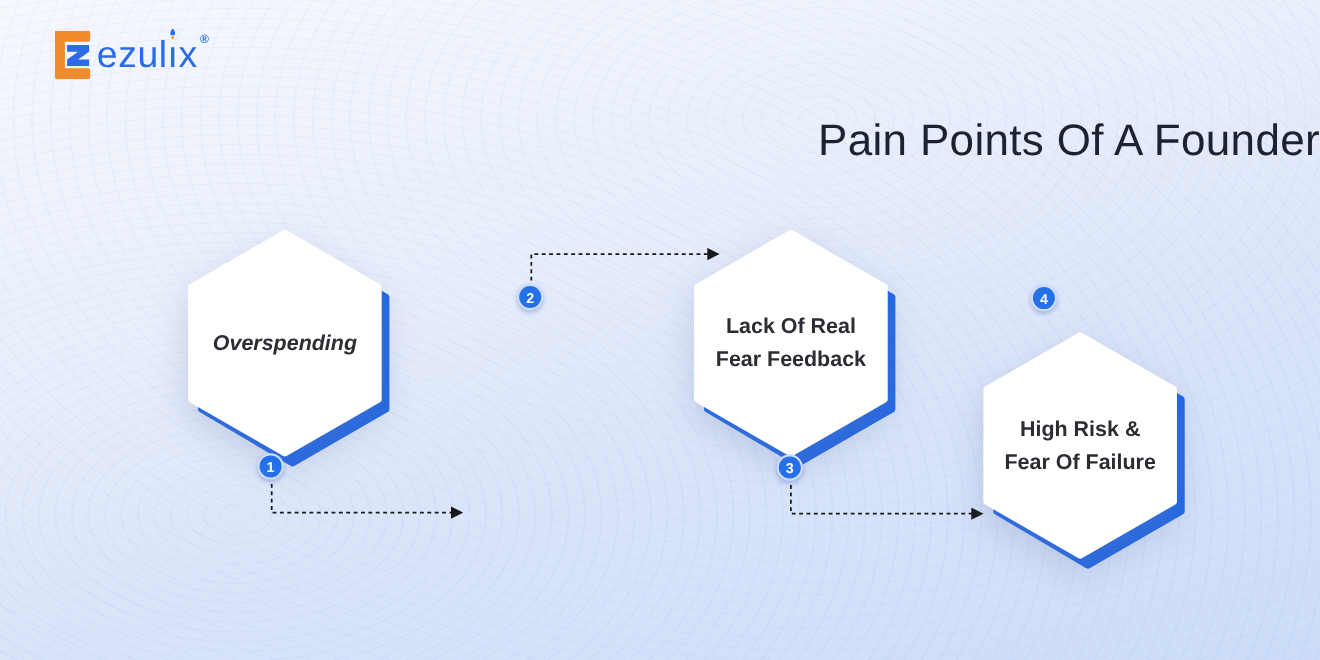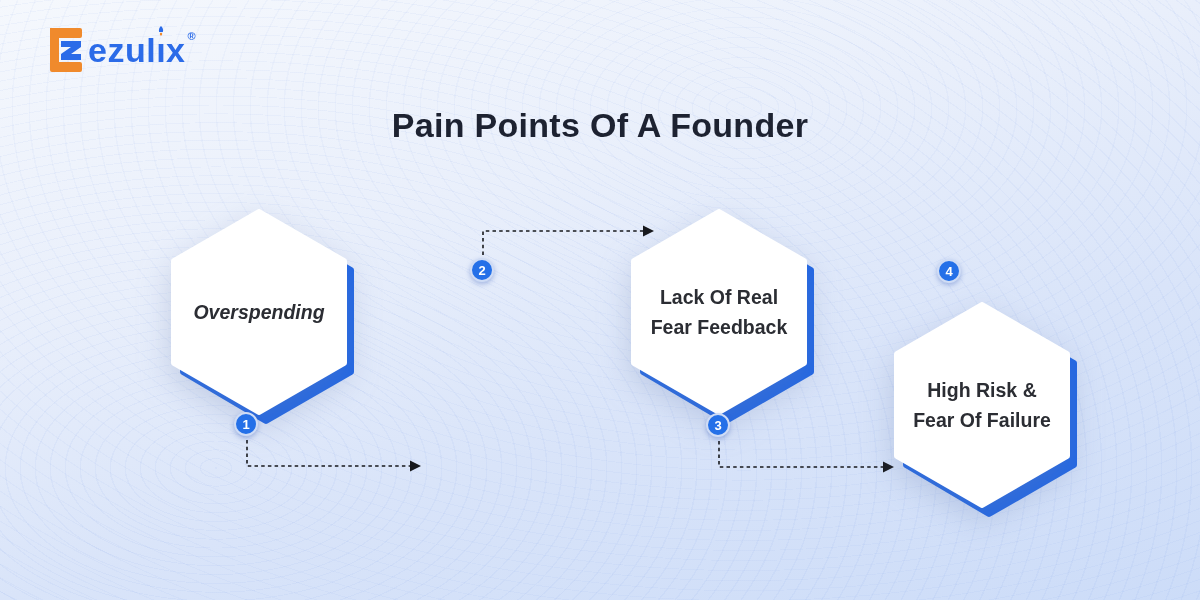--- a/index.html
+++ b/index.html
@@ -17,37 +17,37 @@
       linear-gradient(165deg, #f5f8fd 0%, #e9effb 35%, #d9e4f9 65%, #ccdcf8 100%);
   }
 
   
   .logo {
     position: absolute; left: 48px; top: 28px;
     display: flex; align-items: center; gap: 2px;
   }
   .logo-mark { display: block; }
   .logo-text {
-    font-size: 34px; font-weight: 700; color: #2b6be8;
+    font-size: 34px; font-weight: 400; color: #2b6be8;
     letter-spacing: 0.5px; line-height: 1; padding-left: 2px;
   }
   .logo-i { position: relative; display: inline-block; }
   .logo-i .rocket {
     position: absolute; left: 49%; top: -7px; transform: translateX(-50%);
   }
   .logo-reg {
     font-size: 11px; font-weight: 700; color: #2b6be8;
     align-self: flex-start; margin-top: 2px;
   }
 
   
   .title {
     position: absolute; left: 0; right: 0; top: 106px;
-    text-align: center;
-    font-size: 34px; font-weight: 700; color: #1d2231;
+    text-align: right;
+    font-size: 40px; font-weight: 400; color: #1d2231;
     letter-spacing: 0.3px;
   }
 
   
   .hex {
     position: absolute; width: 182px; height: 216px;
   }
   .hex svg { position: absolute; left: 0; top: 0; overflow: visible; }
   .hex .hex-label {
     position: absolute; left: 2px; top: 2px; width: 170px; height: 200px;

